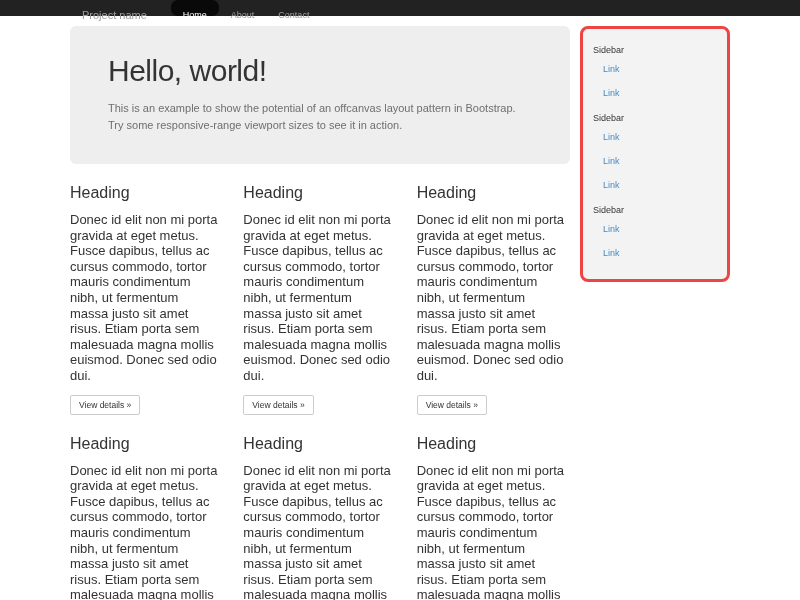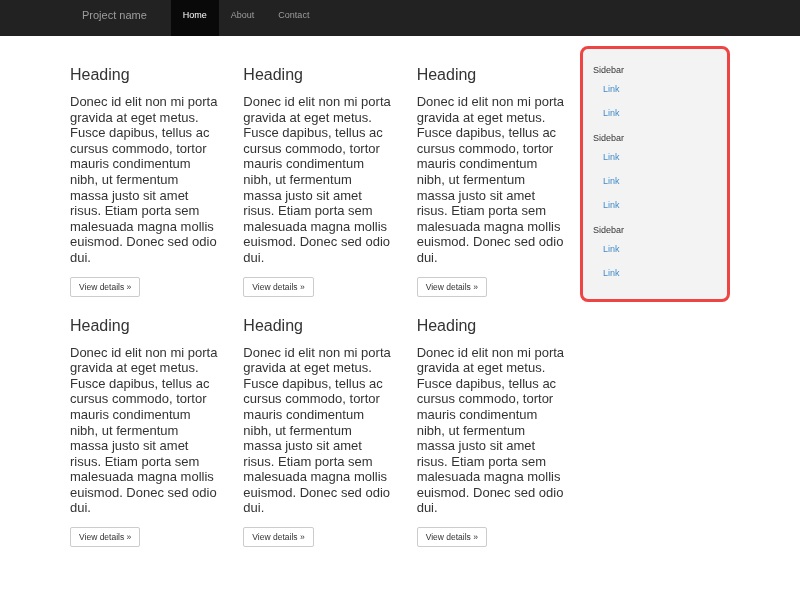--- a/index.html
+++ b/index.html
@@ -5,26 +5,26 @@
   * { box-sizing: border-box; }
   html, body { margin: 0; padding: 0; }
   body {
     width: 800px; height: 600px; background: #ffffff;
     font-family: "Liberation Sans", sans-serif; color: #333;
     overflow: hidden;
   }
   .container { width: 660px; margin: 0 auto; }
 
   
-  .navbar { height: 36px; background: #222222; }
+  .navbar { height: 16px; background: #222222; }
   .navbar-inner { display: flex; align-items: stretch; height: 100%; }
   .brand { color: #9d9d9d; font-size: 11px; line-height: 30px; padding: 0 12px; white-space: nowrap; }
   .nav { display: flex; list-style: none; margin: 0 0 0 12px; padding: 0; }
   .nav li { font-size: 9px; color: #9d9d9d; line-height: 30px; padding: 0 12px; cursor: pointer; }
-  .nav li.active { background: #090909; color: #ffffff; }
+  .nav li.active { background: #090909; color: #ffffff; border-radius: 7px; }
 
   
   .main-row { display: flex; margin-top: 10px; }
   .main-col { width: 500px; }
   .sidebar-col { width: 150px; margin-left: 10px; }
 
   
   .jumbotron { background: #eeeeee; border-radius: 6px; padding: 28px 38px 30px; }
   .jumbotron h1 { font-size: 30px; font-weight: 500; margin: 0 0 12px; color: #333; letter-spacing: -0.5px; }
   .jumbotron p { font-size: 11px; color: #6f6f6f; line-height: 1.55; margin: 0; }
@@ -60,20 +60,24 @@
       <li>About</li>
       <li>Contact</li>
     </ul>
   </div>
 </nav>
 
 <div class="container">
   <div class="main-row">
     <main class="main-col">
 
+      <div class="jumbotron">
+        <h1>Hello, world!</h1>
+        <p>This is an example to show the potential of an offcanvas layout pattern in Bootstrap. Try some responsive-range viewport sizes to see it in action.</p>
+      </div>
 
       <div class="cards-row">
         <div class="card">
           <h2>Heading</h2>
           <p>Donec id elit non mi porta gravida at eget metus. Fusce dapibus, tellus ac cursus commodo, tortor mauris condimentum nibh, ut fermentum massa justo sit amet risus. Etiam porta sem malesuada magna mollis euismod. Donec sed odio dui.</p>
           <button class="btn">View details »</button>
         </div>
         <div class="card">
           <h2>Heading</h2>
           <p>Donec id elit non mi porta gravida at eget metus. Fusce dapibus, tellus ac cursus commodo, tortor mauris condimentum nibh, ut fermentum massa justo sit amet risus. Etiam porta sem malesuada magna mollis euismod. Donec sed odio dui.</p>

